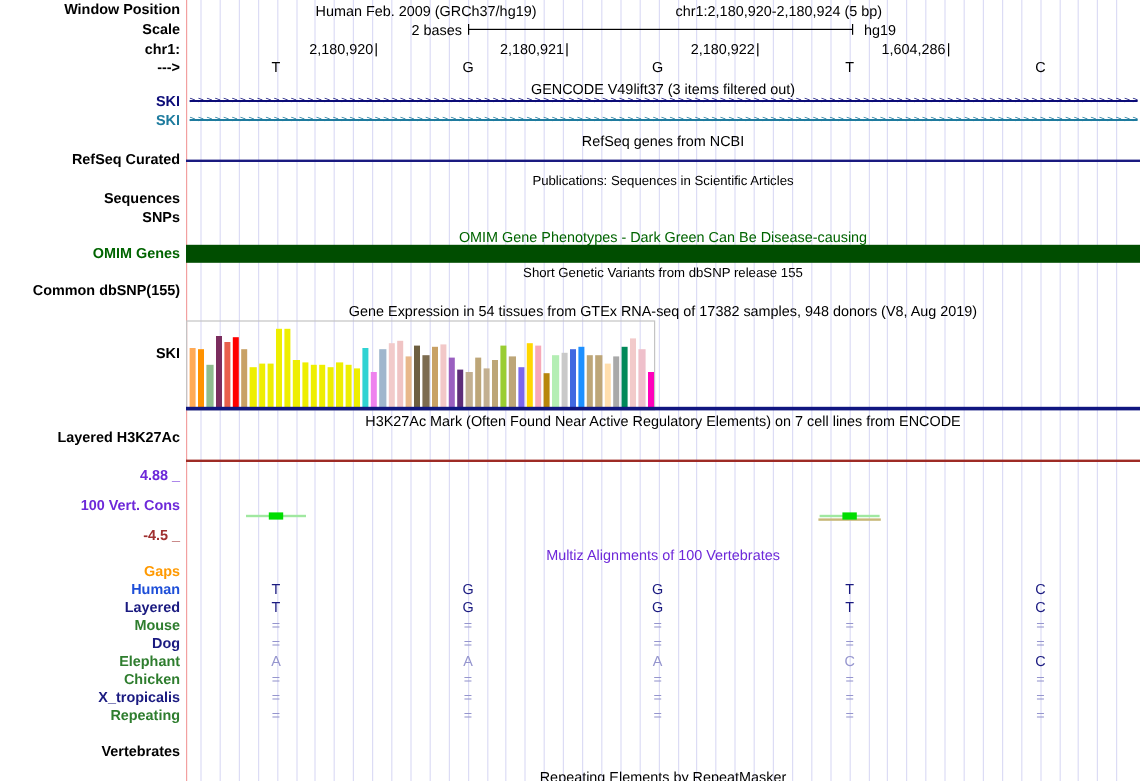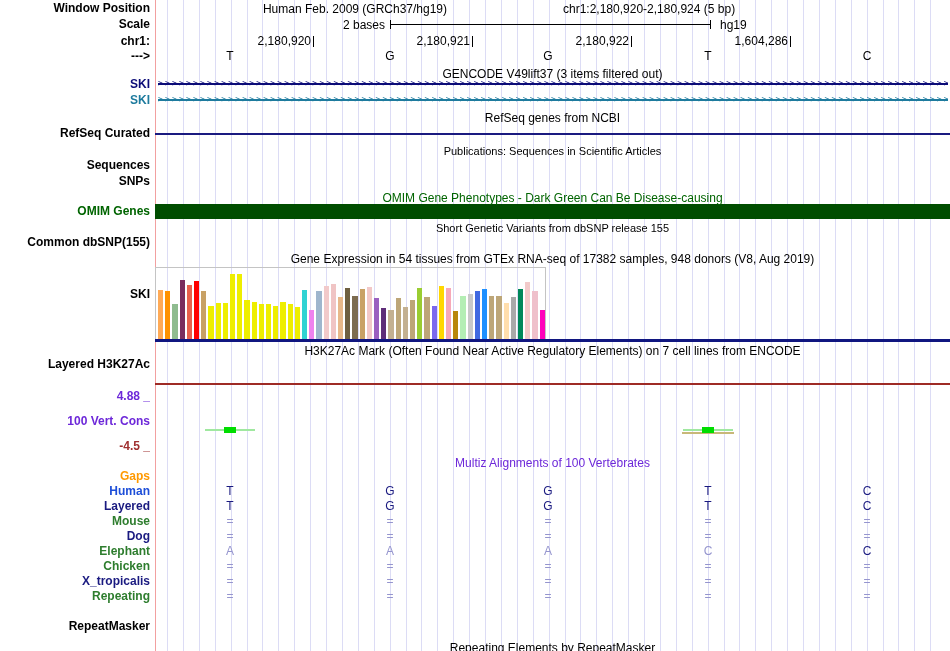--- a/index.html
+++ b/index.html
@@ -95,21 +95,21 @@
     <span class="lab c-navy" style="top:127px">RefSeq Curated</span>
     <span class="lab" style="top:159px">Sequences</span>
     <span class="lab" style="top:175px">SNPs</span>
     <span class="lab c-dgreen" style="top:205px">OMIM Genes</span>
     <span class="lab" style="top:236px">Common dbSNP(155)</span>
     <span class="lab" style="top:288px">SKI</span>
     <span class="lab" style="top:358px">Layered H3K27Ac</span>
     <span class="lab c-blue" style="top:390px">4.88 _</span>
     <span class="lab c-blue" style="top:415px">100 Vert. Cons</span>
     <span class="lab c-red" style="top:440px">-4.5 _</span>
-    <span class="lab" style="top:620px">RepeatMasker</span>
+    <span class="lab" style="top:620px">Vertebrates</span>
   <span class="lab" style="top: 470px; color: rgb(255, 153, 0);">Gaps</span>
       <span class="lab" style="top: 485px; color: #1d4ed8;">Human</span>
       <span class="lab" style="top: 500px; color: rgb(26, 26, 128);">Layered</span>
       <span class="lab" style="top: 515px; color: rgb(46, 125, 46);">Mouse</span>
       <span class="lab" style="top: 530px; color: rgb(26, 26, 128);">Dog</span>
       <span class="lab" style="top: 545px; color: rgb(46, 125, 46);">Elephant</span>
       <span class="lab" style="top: 560px; color: rgb(46, 125, 46);">Chicken</span>
       <span class="lab" style="top: 575px; color: rgb(26, 26, 128);">X_tropicalis</span>
       <span class="lab" style="top: 590px; color: rgb(46, 125, 46);">Repeating</span>
     </div>

